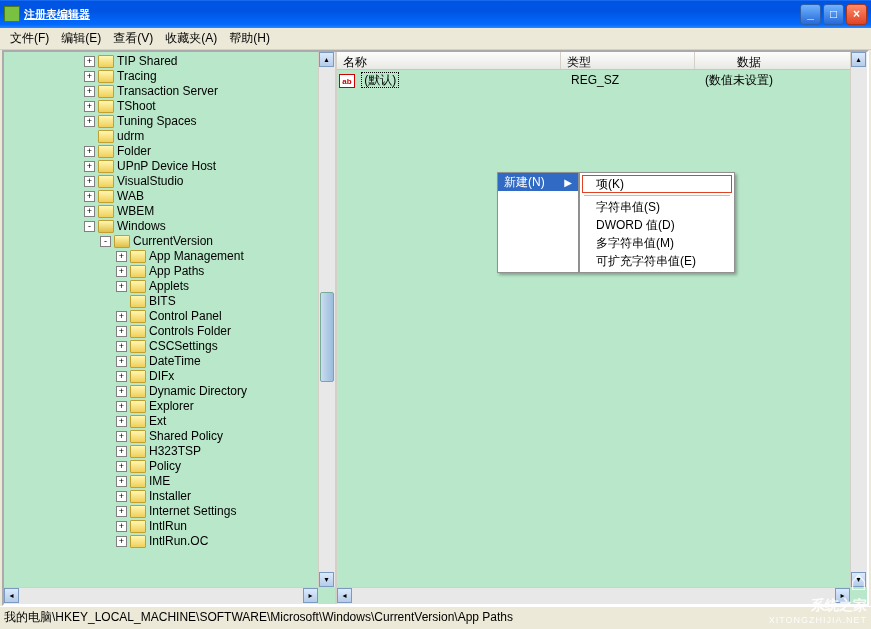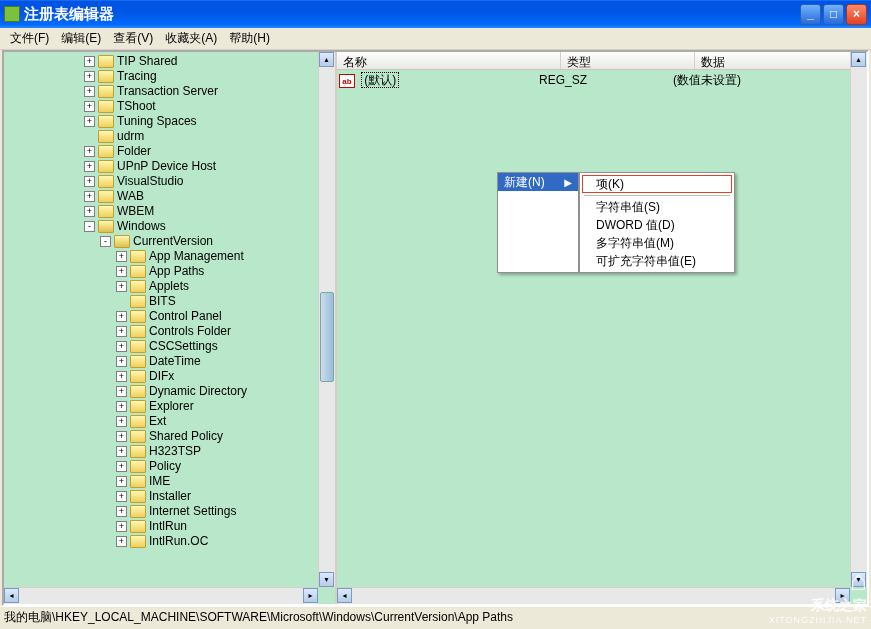--- a/index.html
+++ b/index.html
@@ -1,20 +1,20 @@
 <!DOCTYPE html>
 <html><head>
 <meta charset="utf-8">
 <style>
 * { margin: 0; padding: 0; box-sizing: border-box; font-family: "SimSun", "宋体", Arial, sans-serif; font-size: 12px; }
 body { width: 871px; height: 629px; overflow: hidden; position: relative; background: #ece9d8; }
 
 .titlebar { height: 28px; background: linear-gradient(to bottom, #3b8cff 0%, #0054e3 3%, #0054e3 40%, #026afe 88%, #2a87ff 100%); display: flex; align-items: center; padding: 0 4px; color: white; font-weight: bold; }
 .titlebar .app-icon { width: 16px; height: 16px; margin-right: 4px; background: #7ac142; border: 1px solid #4a7a1a; display: inline-block; }
-.titlebar .title { flex: 1; font-size: 15px; }
+.titlebar .title { flex: 1; font-size: 11px; text-decoration: underline; }
 .winbtns { display: flex; gap: 2px; }
 .winbtn { width: 21px; height: 21px; border-radius: 3px; display: flex; align-items: center; justify-content: center; font-family: Arial; font-weight: bold; color: white; }
 .winbtn.min, .winbtn.max { background: linear-gradient(to bottom, #6fb3ff, #2769d8); border: 1px solid #2c5fa8; }
 .winbtn.close { background: linear-gradient(to bottom, #ff8a6b, #e04324); border: 1px solid #a8341a; }
 
 .menubar { height: 22px; background: #ece9d8; border-bottom: 1px solid #d4d0c8; display: flex; align-items: center; padding: 0 4px; }
 .menuitem { padding: 2px 6px; cursor: default; }
 
 .client { height: 556px; display: flex; background: #b9e7c9; border: 2px inset #fff; margin: 0 2px; }
 
@@ -25,25 +25,25 @@
 .expander.no { border: none; background: transparent; }
 .folder { width: 16px; height: 13px; background: linear-gradient(to bottom, #fff7b2, #f0cf5a); border: 1px solid #c0a030; border-radius: 1px; margin-right: 3px; flex-shrink: 0; }
 .folder.open { background: linear-gradient(to bottom, #fff7b2, #e0bf4a); }
 .tree-label { color: #000; }
 
 .list-pane { flex: 1; position: relative; overflow: hidden; background: #b9e7c9; }
 .list-header { height: 18px; background: linear-gradient(to bottom, #fdfdfd, #e8e8e4); display: flex; border-bottom: 1px solid #cbc7b8; }
 .col { padding: 2px 6px; border-right: 1px solid #d4d0c8; cursor: default; }
 .col1 { width: 224px; }
 .col2 { width: 134px; }
-.col3 { flex: 1; }
+.col3 { flex: 1; margin-left: 36px; }
 .list-body { padding: 2px; }
 .list-row { display: flex; align-items: center; height: 16px; }
 .reg-icon { width: 16px; height: 14px; background: #fff; border: 1px solid #c00; color: #c00; font-size: 8px; font-weight: bold; display: inline-flex; align-items: center; justify-content: center; margin-right: 3px; }
-.list-row .name { width: 200px; }
+.list-row .name { width: 232px; }
 .list-row .name .dotted { border: 1px dotted #000; padding: 0 2px; }
 .list-row .type { width: 134px; }
 
 .context-wrap { position: absolute; top: 173px; left: 494px; display: flex; z-index: 10; border-radius: 12px; }
 .ctx-main { width: 82px; background: #fff; border: 1px solid #919191; box-shadow: 2px 2px 3px rgba(0,0,0,0.3); }
 .ctx-main-item { height: 18px; background: #316ac5; color: white; display: flex; align-items: center; padding: 0 6px; justify-content: space-between; }
 .ctx-main-item .arrow { font-size: 10px; }
 .ctx-sub { width: 156px; background: #fff; border: 1px solid #919191; box-shadow: 2px 2px 3px rgba(0,0,0,0.3); padding: 2px; }
 .ctx-sub-item { height: 18px; display: flex; align-items: center; padding: 0 14px; cursor: default; }
 .ctx-sub-item.highlight { border: 1px solid #e04324; padding: 0 13px; }

